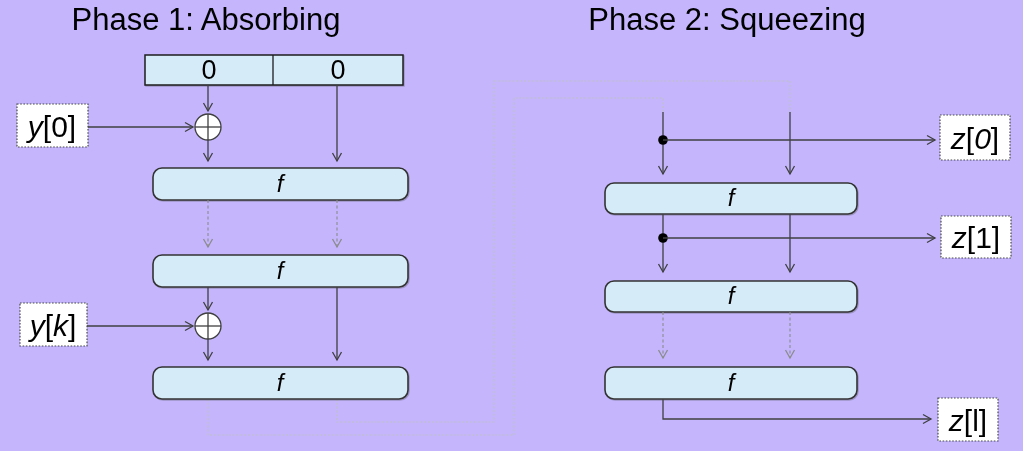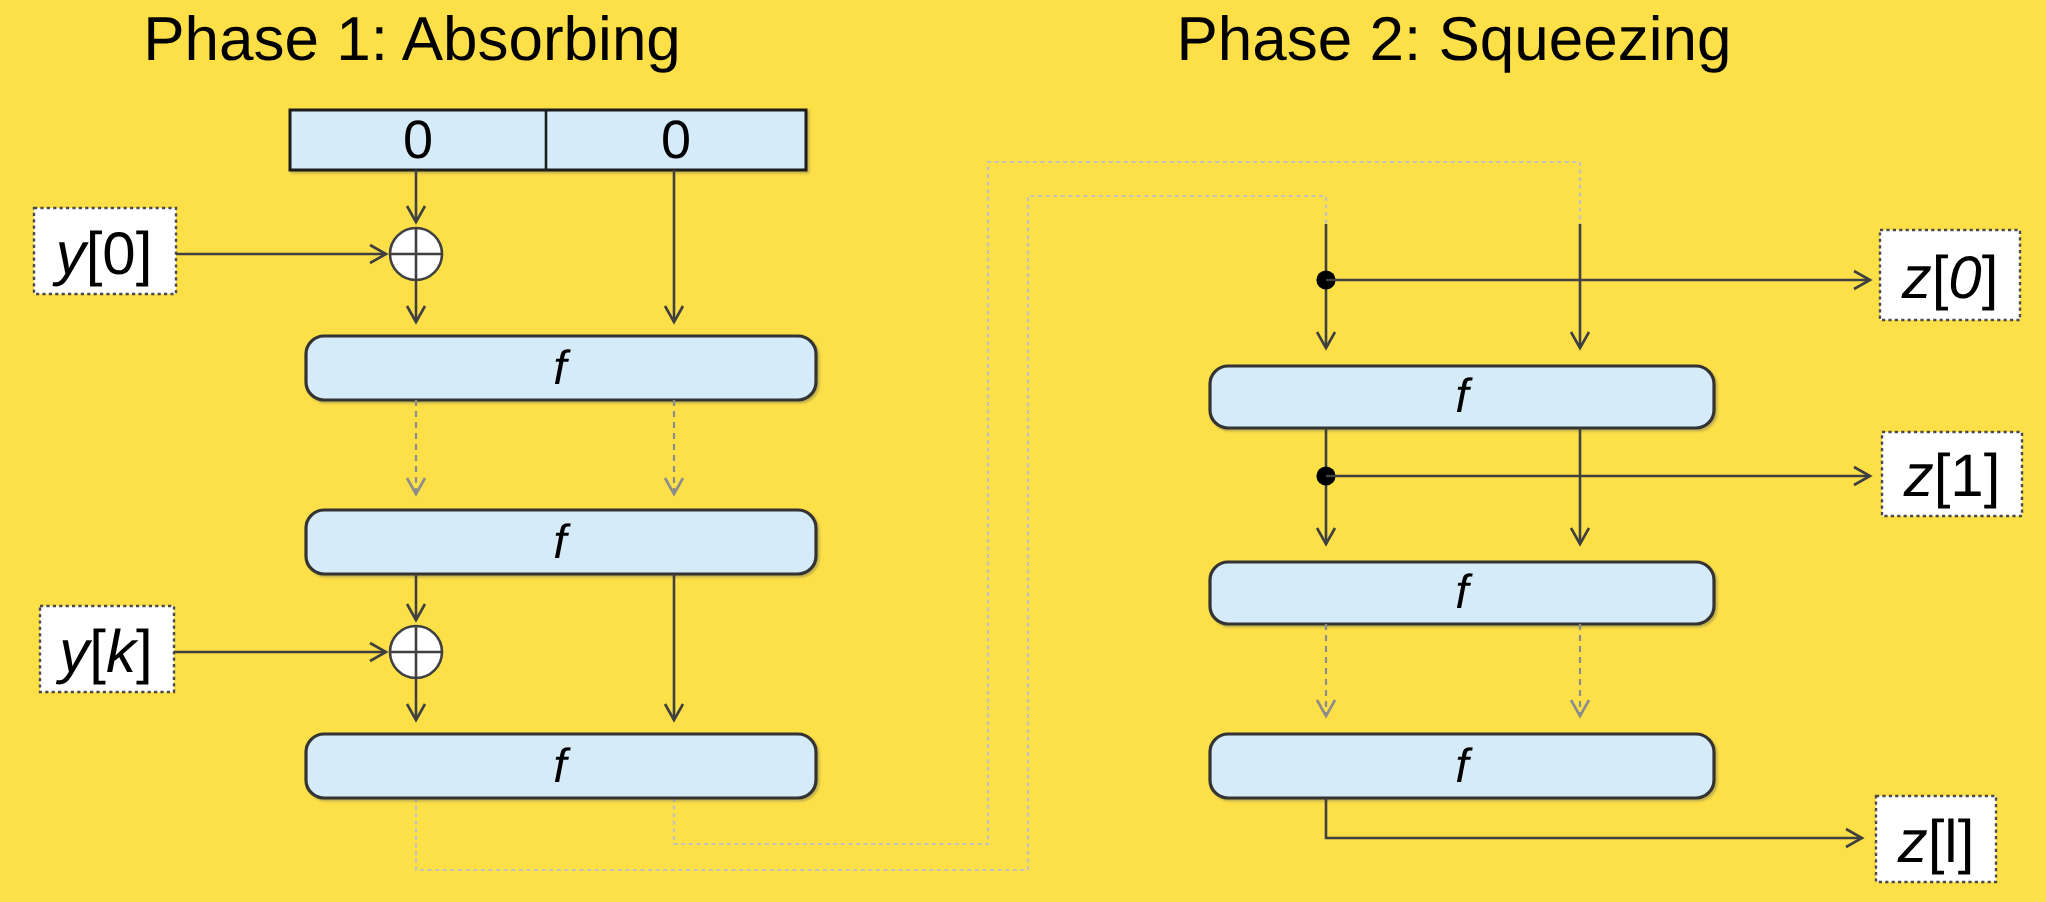--- a/index.html
+++ b/index.html
@@ -1,16 +1,16 @@
 <!DOCTYPE html>
 <html><head>
 <meta charset="utf-8">
 <style>
   html, body { margin: 0; padding: 0; background: #ffffff; }
-  .stage { width: 1023px; height: 451px; position: relative; background: #fde047; }
+  .stage { width: 1023px; height: 451px; position: relative; background: #c4b5fd; }
   svg { display: block; }
   text {
     font-family: "Liberation Sans", sans-serif;
     fill: #000000;
   }
   .title-text { font-size: 31px; }
   .cell-text  { font-size: 27px; }
   .f-text     { font-size: 24px; font-style: italic; }
   .io-text    { font-size: 30px; }
   .it         { font-style: italic; }

